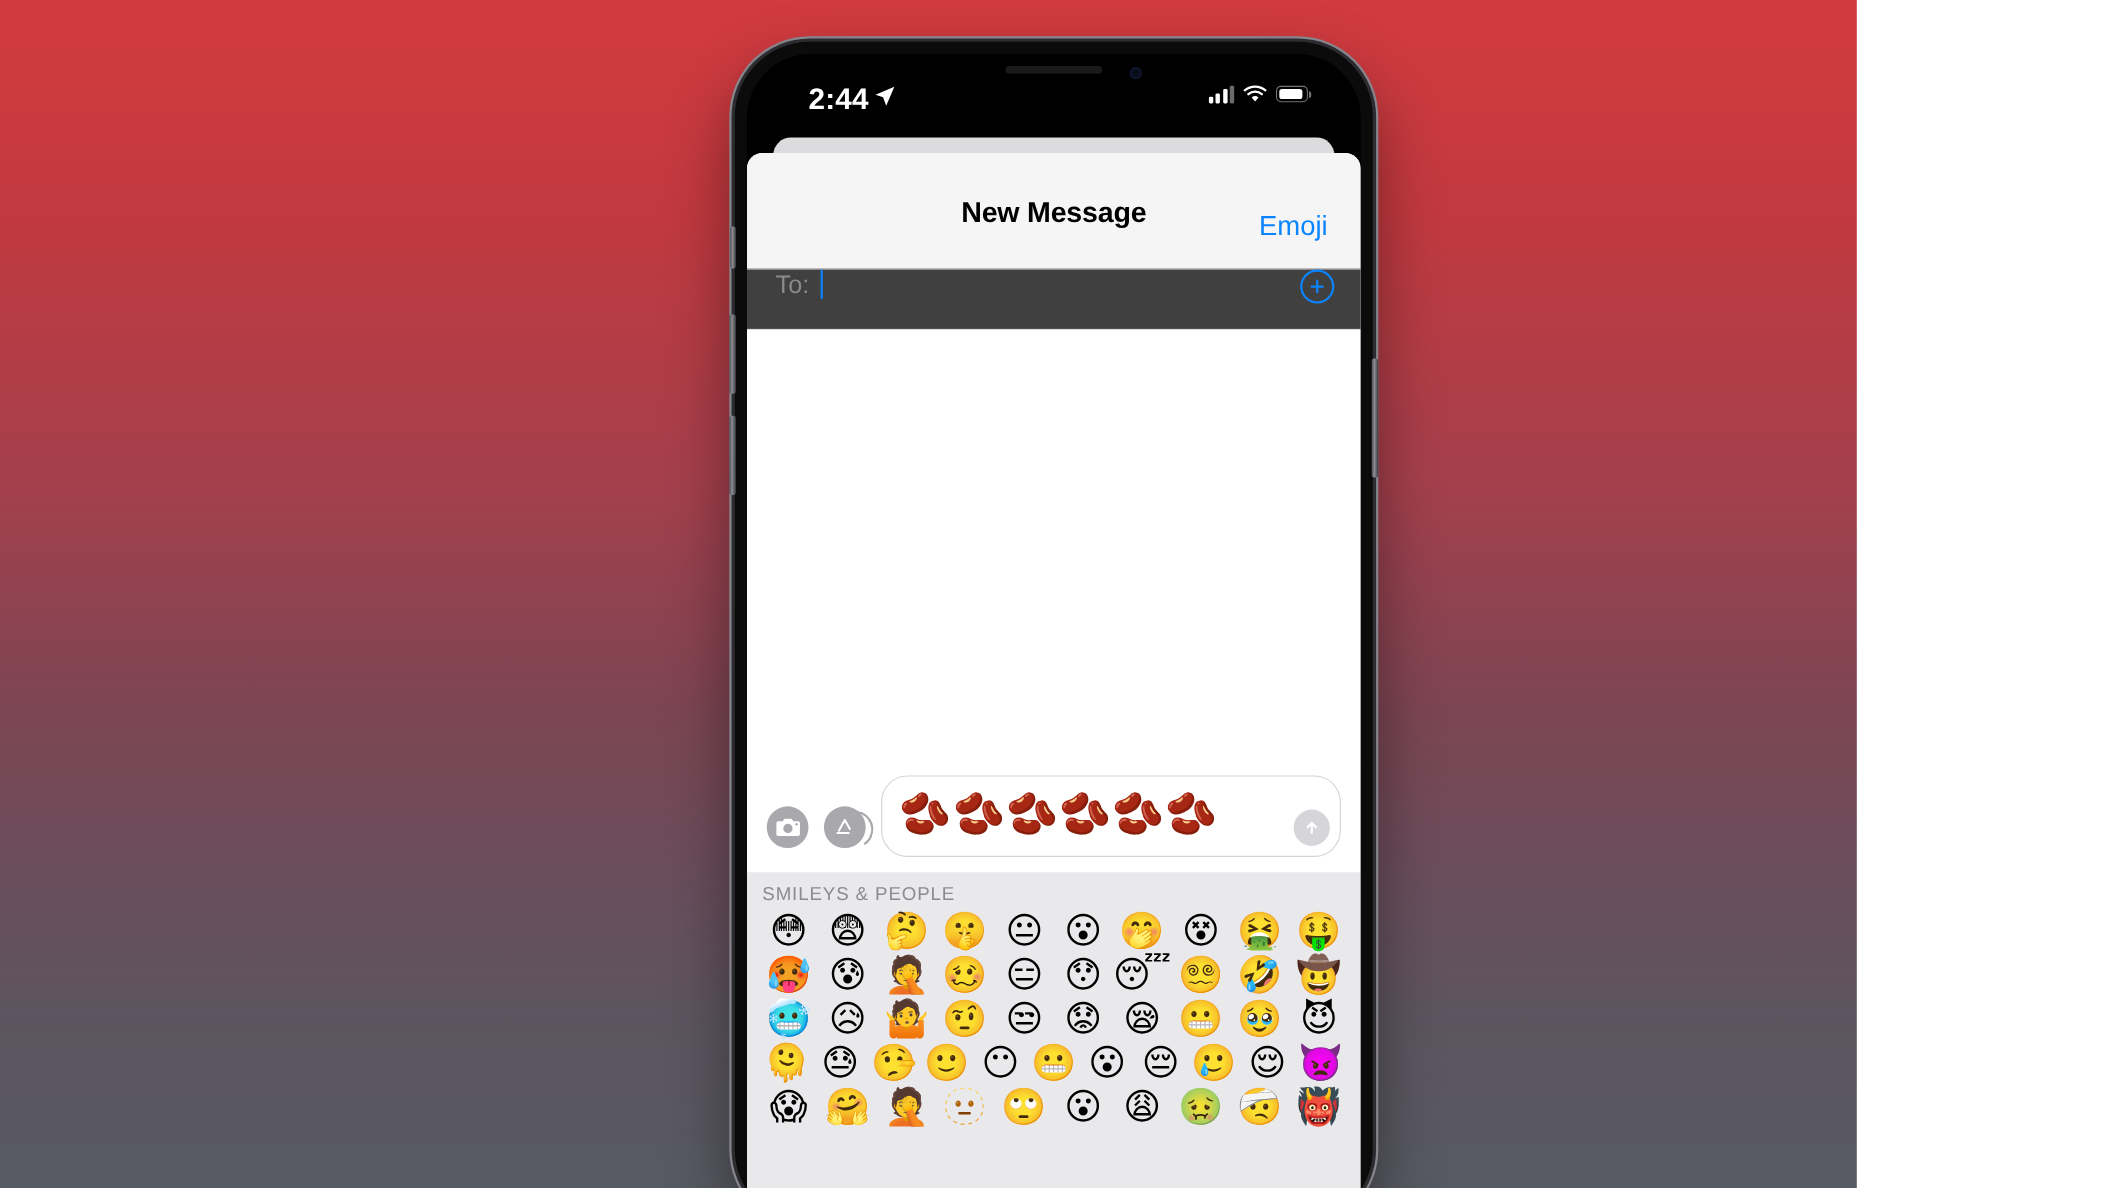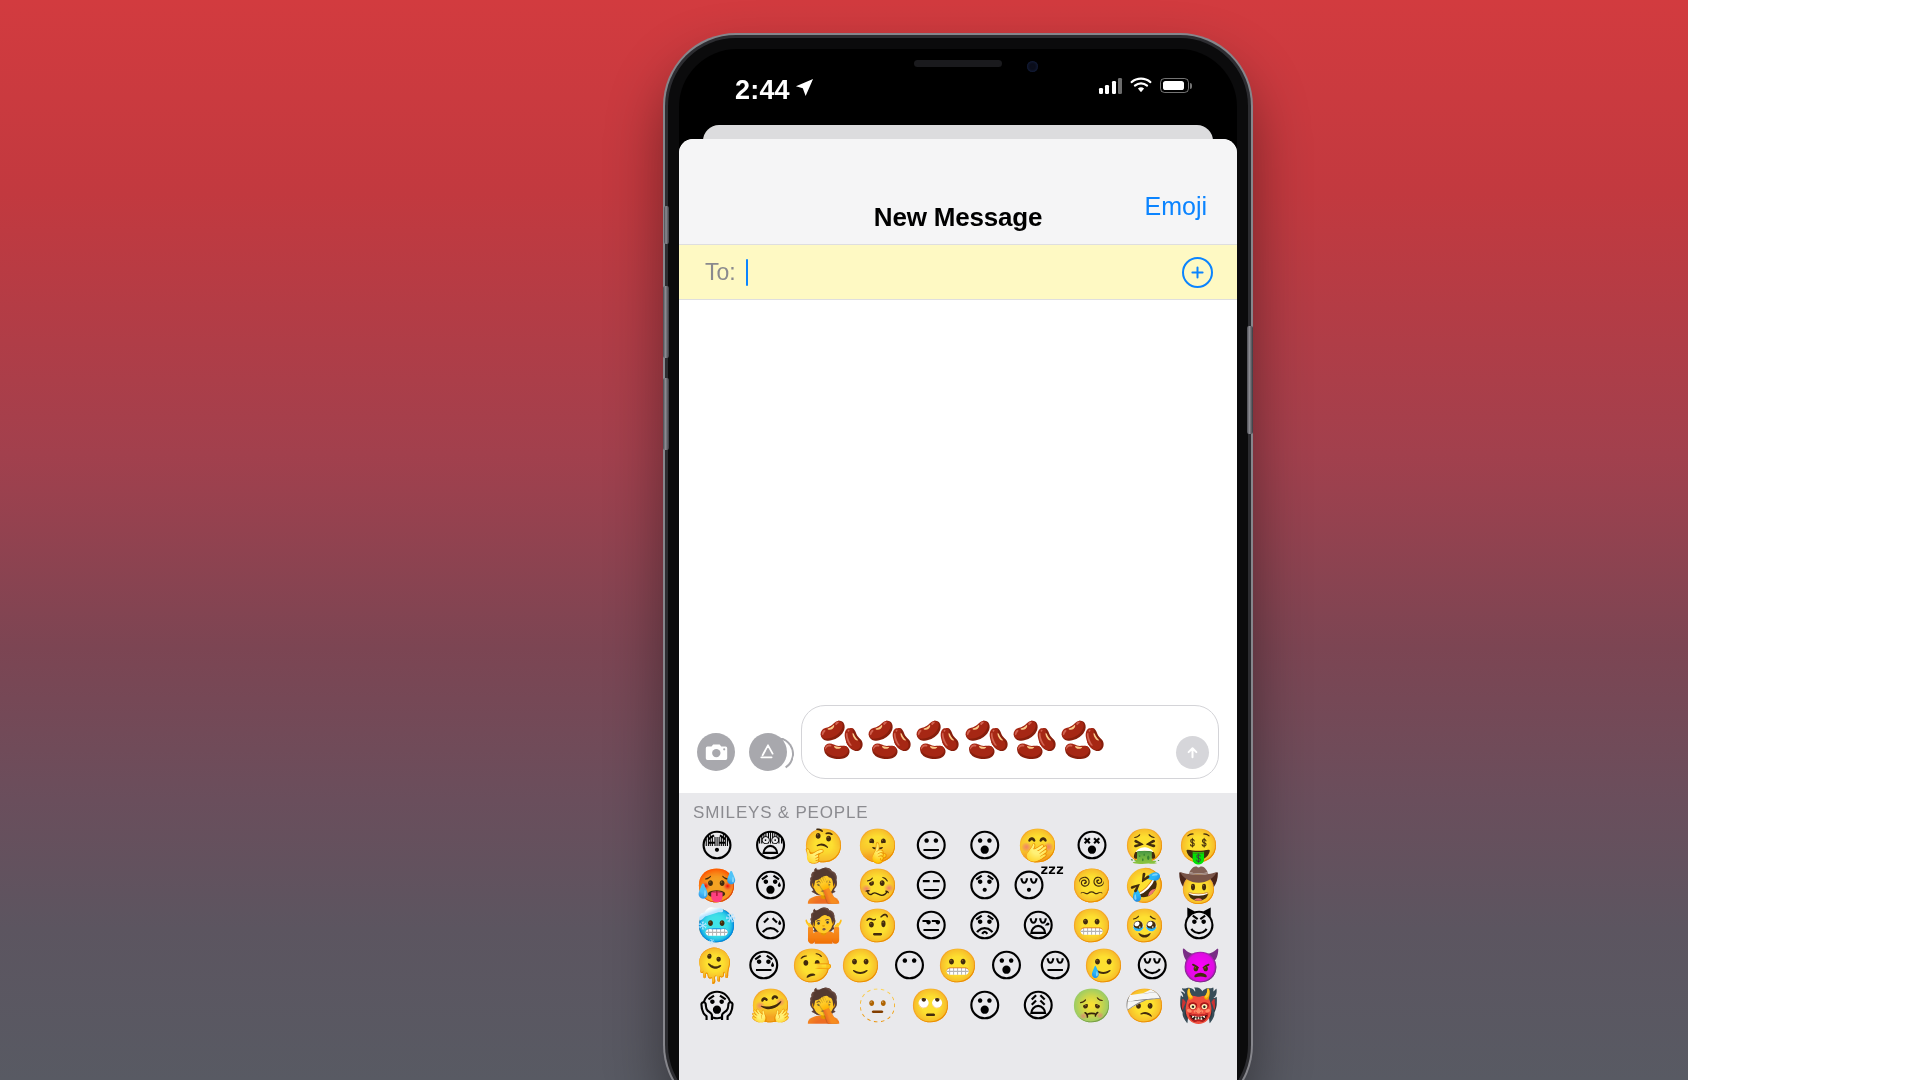--- a/index.html
+++ b/index.html
@@ -173,46 +173,46 @@
   #nav-bar {
     position: relative;
     height: 105px;
     background: #f5f5f6;
     border-radius: 14px 14px 0 0;
     flex: 0 0 auto;
   }
   #nav-title {
     position: absolute;
     left: 0; right: 0;
-    top: 63px;
+    top: 39px;
     text-align: center;
     font-size: 26px;
     font-weight: bold;
     color: #000;
     letter-spacing: -.2px;
   }
   #cancel-button {
     position: absolute;
     right: 30px;
     top: 53px;
     font-size: 25px;
     color: #0b84ff;
     cursor: pointer;
   }
 
   
   #to-field {
     position: relative;
     height: 56px;
     flex: 0 0 auto;
-    background: #fef9c3;
+    background: #404040;
     border-top: 1px solid #dededf;
     border-bottom: 1px solid #dededf;
     display: flex;
-    align-items: center;
+    align-items: flex-start;
     padding: 0 24px 0 26px;
     box-sizing: border-box;
   }
   #to-label {
     font-size: 23px;
     color: #8a8a8e;
   }
   #to-caret {
     width: 2.5px;
     height: 27px;

